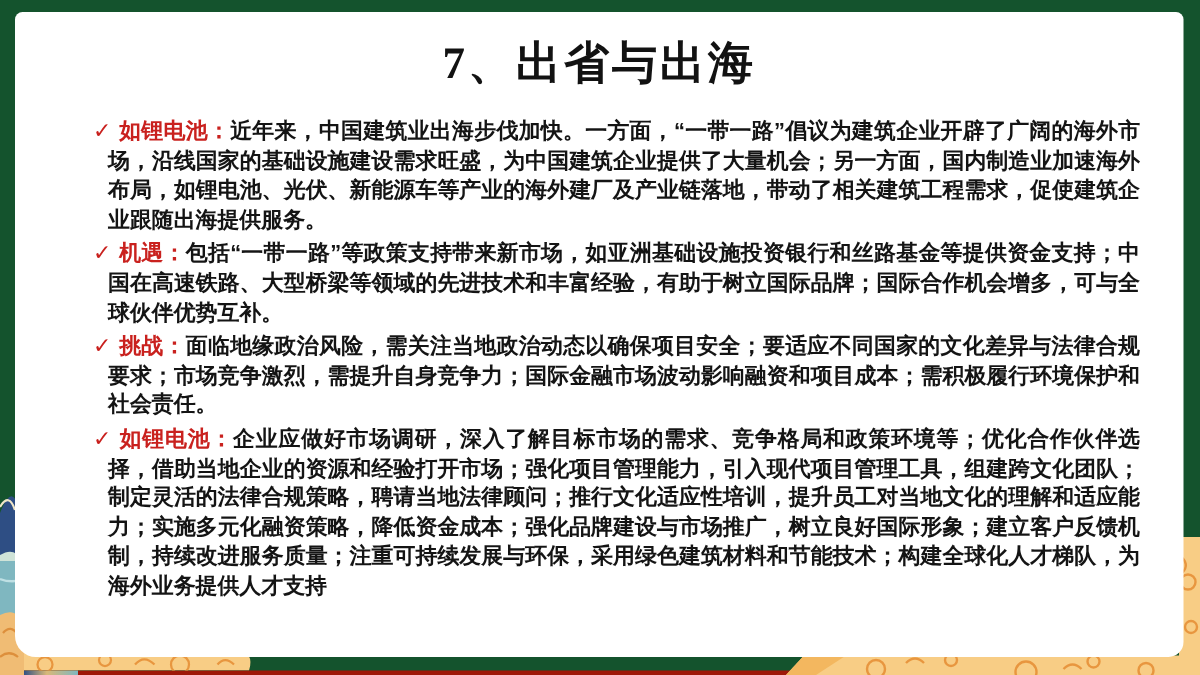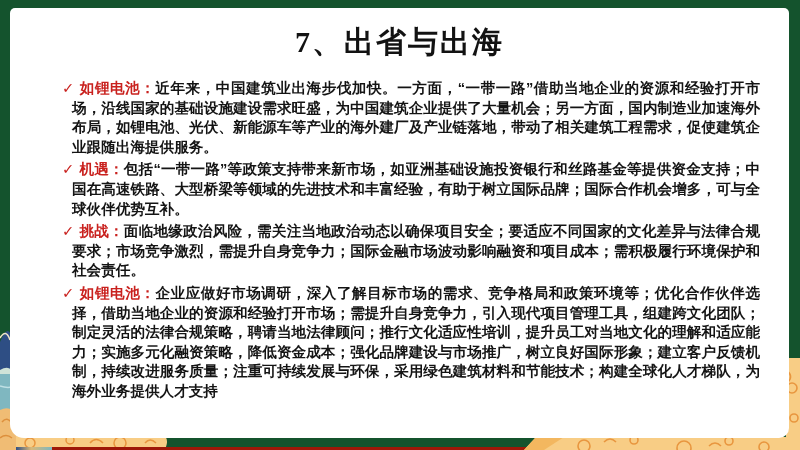--- a/index.html
+++ b/index.html
@@ -80,27 +80,27 @@
     <path d="M0 74 q8 3 16 0" stroke="#BFE0E4" stroke-width="1.5" fill="none"></path>
     <path d="M0 98 Q12 92 16 106 L16 138 L0 138 Z" fill="#F0BC74"></path>
     <path d="M2 110 q5 -6 10 1" stroke="#DD8F3C" stroke-width="1.5" fill="none"></path>
     <path d="M0 126 q6 -5 12 0" stroke="#DD8F3C" stroke-width="1.5" fill="none"></path>
   </svg>
 
   <div class="card">
     <h1 class="title">7、出省与出海</h1>
     <ul class="bullets">
       <li>
-        <span class="check">✓</span><span class="blabel">如锂电池：</span><span>近年来，中国建筑业出海步伐加快。一方面，“一带一路”借助当地企业的资源和经验打开市场，沿线国家的基础设施建设需求旺盛，为中国建筑企业提供了大量机会；另一方面，国内制造业加速海外布局，如锂电池、光伏、新能源车等产业的海外建厂及产业链落地，带动了相关建筑工程需求，促使建筑企业跟随出海提供服务。</span>
+        <span class="check">✓</span><span class="blabel">如锂电池：</span><span>近年来，中国建筑业出海步伐加快。一方面，“一带一路”倡议为建筑企业开辟了广阔的海外市场，沿线国家的基础设施建设需求旺盛，为中国建筑企业提供了大量机会；另一方面，国内制造业加速海外布局，如锂电池、光伏、新能源车等产业的海外建厂及产业链落地，带动了相关建筑工程需求，促使建筑企业跟随出海提供服务。</span>
       </li>
       <li>
         <span class="check">✓</span><span class="blabel">机遇：</span><span>包括“一带一路”等政策支持带来新市场，如亚洲基础设施投资银行和丝路基金等提供资金支持；中国在高速铁路、大型桥梁等领域的先进技术和丰富经验，有助于树立国际品牌；国际合作机会增多，可与全球伙伴优势互补。</span>
       </li>
       <li>
         <span class="check">✓</span><span class="blabel">挑战：</span><span>面临地缘政治风险，需关注当地政治动态以确保项目安全；要适应不同国家的文化差异与法律合规要求；市场竞争激烈，需提升自身竞争力；国际金融市场波动影响融资和项目成本；需积极履行环境保护和社会责任。</span>
       </li>
       <li>
-        <span class="check">✓</span><span class="blabel">如锂电池：</span><span>企业应做好市场调研，深入了解目标市场的需求、竞争格局和政策环境等；优化合作伙伴选择，借助当地企业的资源和经验打开市场；需提升自身竞争力，引入现代项目管理工具，组建跨文化团队；制定灵活的法律合规策略，聘请当地法律顾问；推行文化适应性培训，提升员工对当地文化的理解和适应能力；实施多元化融资策略，降低资金成本；强化品牌建设与市场推广，树立良好国际形象；建立客户反馈机制，持续改进服务质量；注重可持续发展与环保，采用绿色建筑材料和节能技术；构建全球化人才梯队，为海外业务提供人才支持</span>
+        <span class="check">✓</span><span class="blabel">如锂电池：</span><span>企业应做好市场调研，深入了解目标市场的需求、竞争格局和政策环境等；优化合作伙伴选择，借助当地企业的资源和经验打开市场；强化项目管理能力，引入现代项目管理工具，组建跨文化团队；制定灵活的法律合规策略，聘请当地法律顾问；推行文化适应性培训，提升员工对当地文化的理解和适应能力；实施多元化融资策略，降低资金成本；强化品牌建设与市场推广，树立良好国际形象；建立客户反馈机制，持续改进服务质量；注重可持续发展与环保，采用绿色建筑材料和节能技术；构建全球化人才梯队，为海外业务提供人才支持</span>
       </li>
     </ul>
   </div>
 
 </div>
 
 </body></html>

